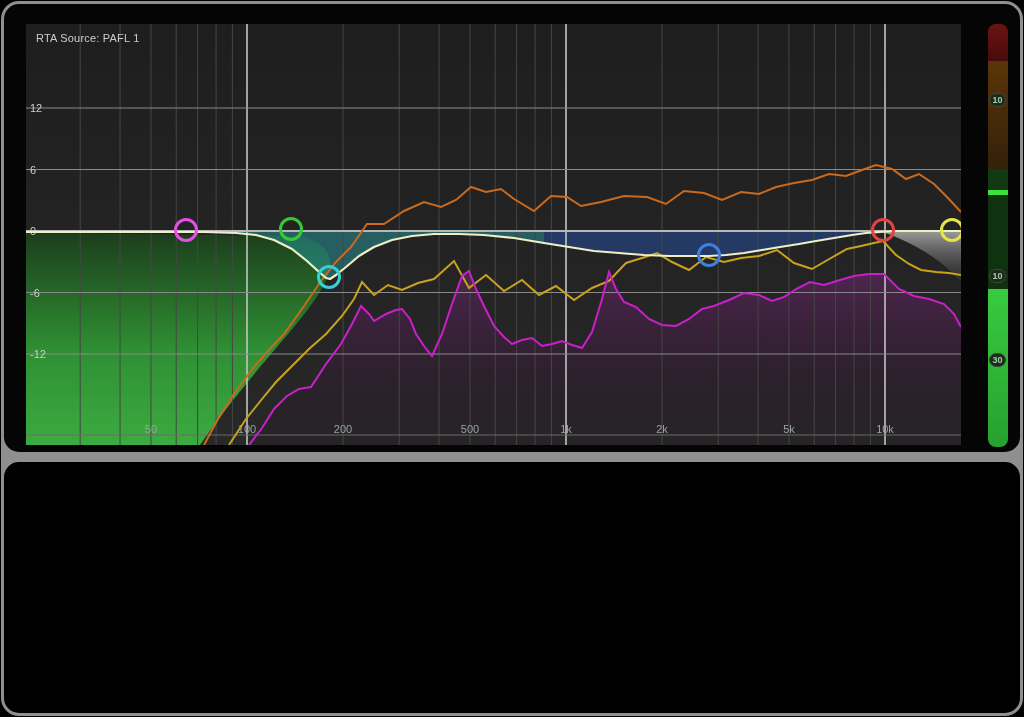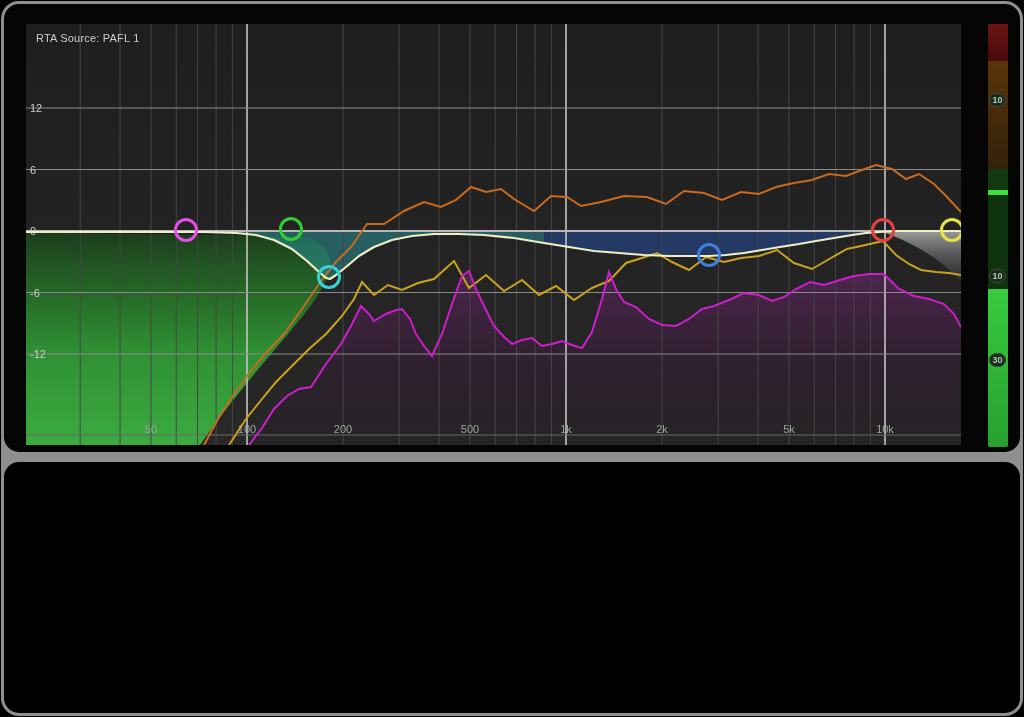--- a/index.html
+++ b/index.html
@@ -7,21 +7,21 @@
   #app{position:relative;width:1024px;height:717px;background:#000;overflow:hidden;}
   #frame{position:absolute;left:1px;top:1px;width:1022px;height:715px;background:#8f8f8f;border-radius:18px;}
   .panel{position:absolute;background:#050505;border-radius:15px;}
   #top-section{left:4px;top:4px;width:1016px;height:448px;}
   #bottom-section{left:4px;top:462px;width:1016px;height:251px;background:#000;}
   
   #plot-wrap{position:absolute;left:22px;top:20px;width:935px;height:421px;}
   #plot{position:absolute;left:0;top:0;}
   #rta-source{position:absolute;left:10px;top:8px;font-size:11px;color:#c7ced4;letter-spacing:.2px;}
   
-  #meter{position:absolute;left:984px;top:20px;width:20px;height:423px;background:#101010;border-radius:2px;overflow:hidden;}
+  #meter{position:absolute;left:984px;top:20px;width:20px;height:423px;background:#101010;border-radius:8px;overflow:hidden;}
   #meter .seg{width:100%;}
   .meter-bubble{position:absolute;left:1px;width:17px;height:14px;border-radius:7px;background:#202920;
     border:1px solid #3c4a3c;color:#9ccf9c;font-size:9px;line-height:12px;text-align:center;font-weight:bold;}
   text.xl{fill:#9aa49e;font-size:11px;font-family:"Liberation Sans",sans-serif;}
   text.yl{fill:#c9cfc6;font-size:11px;font-family:"Liberation Sans",sans-serif;}
 </style>
 </head>
 <body>
 
 <div id="app">

